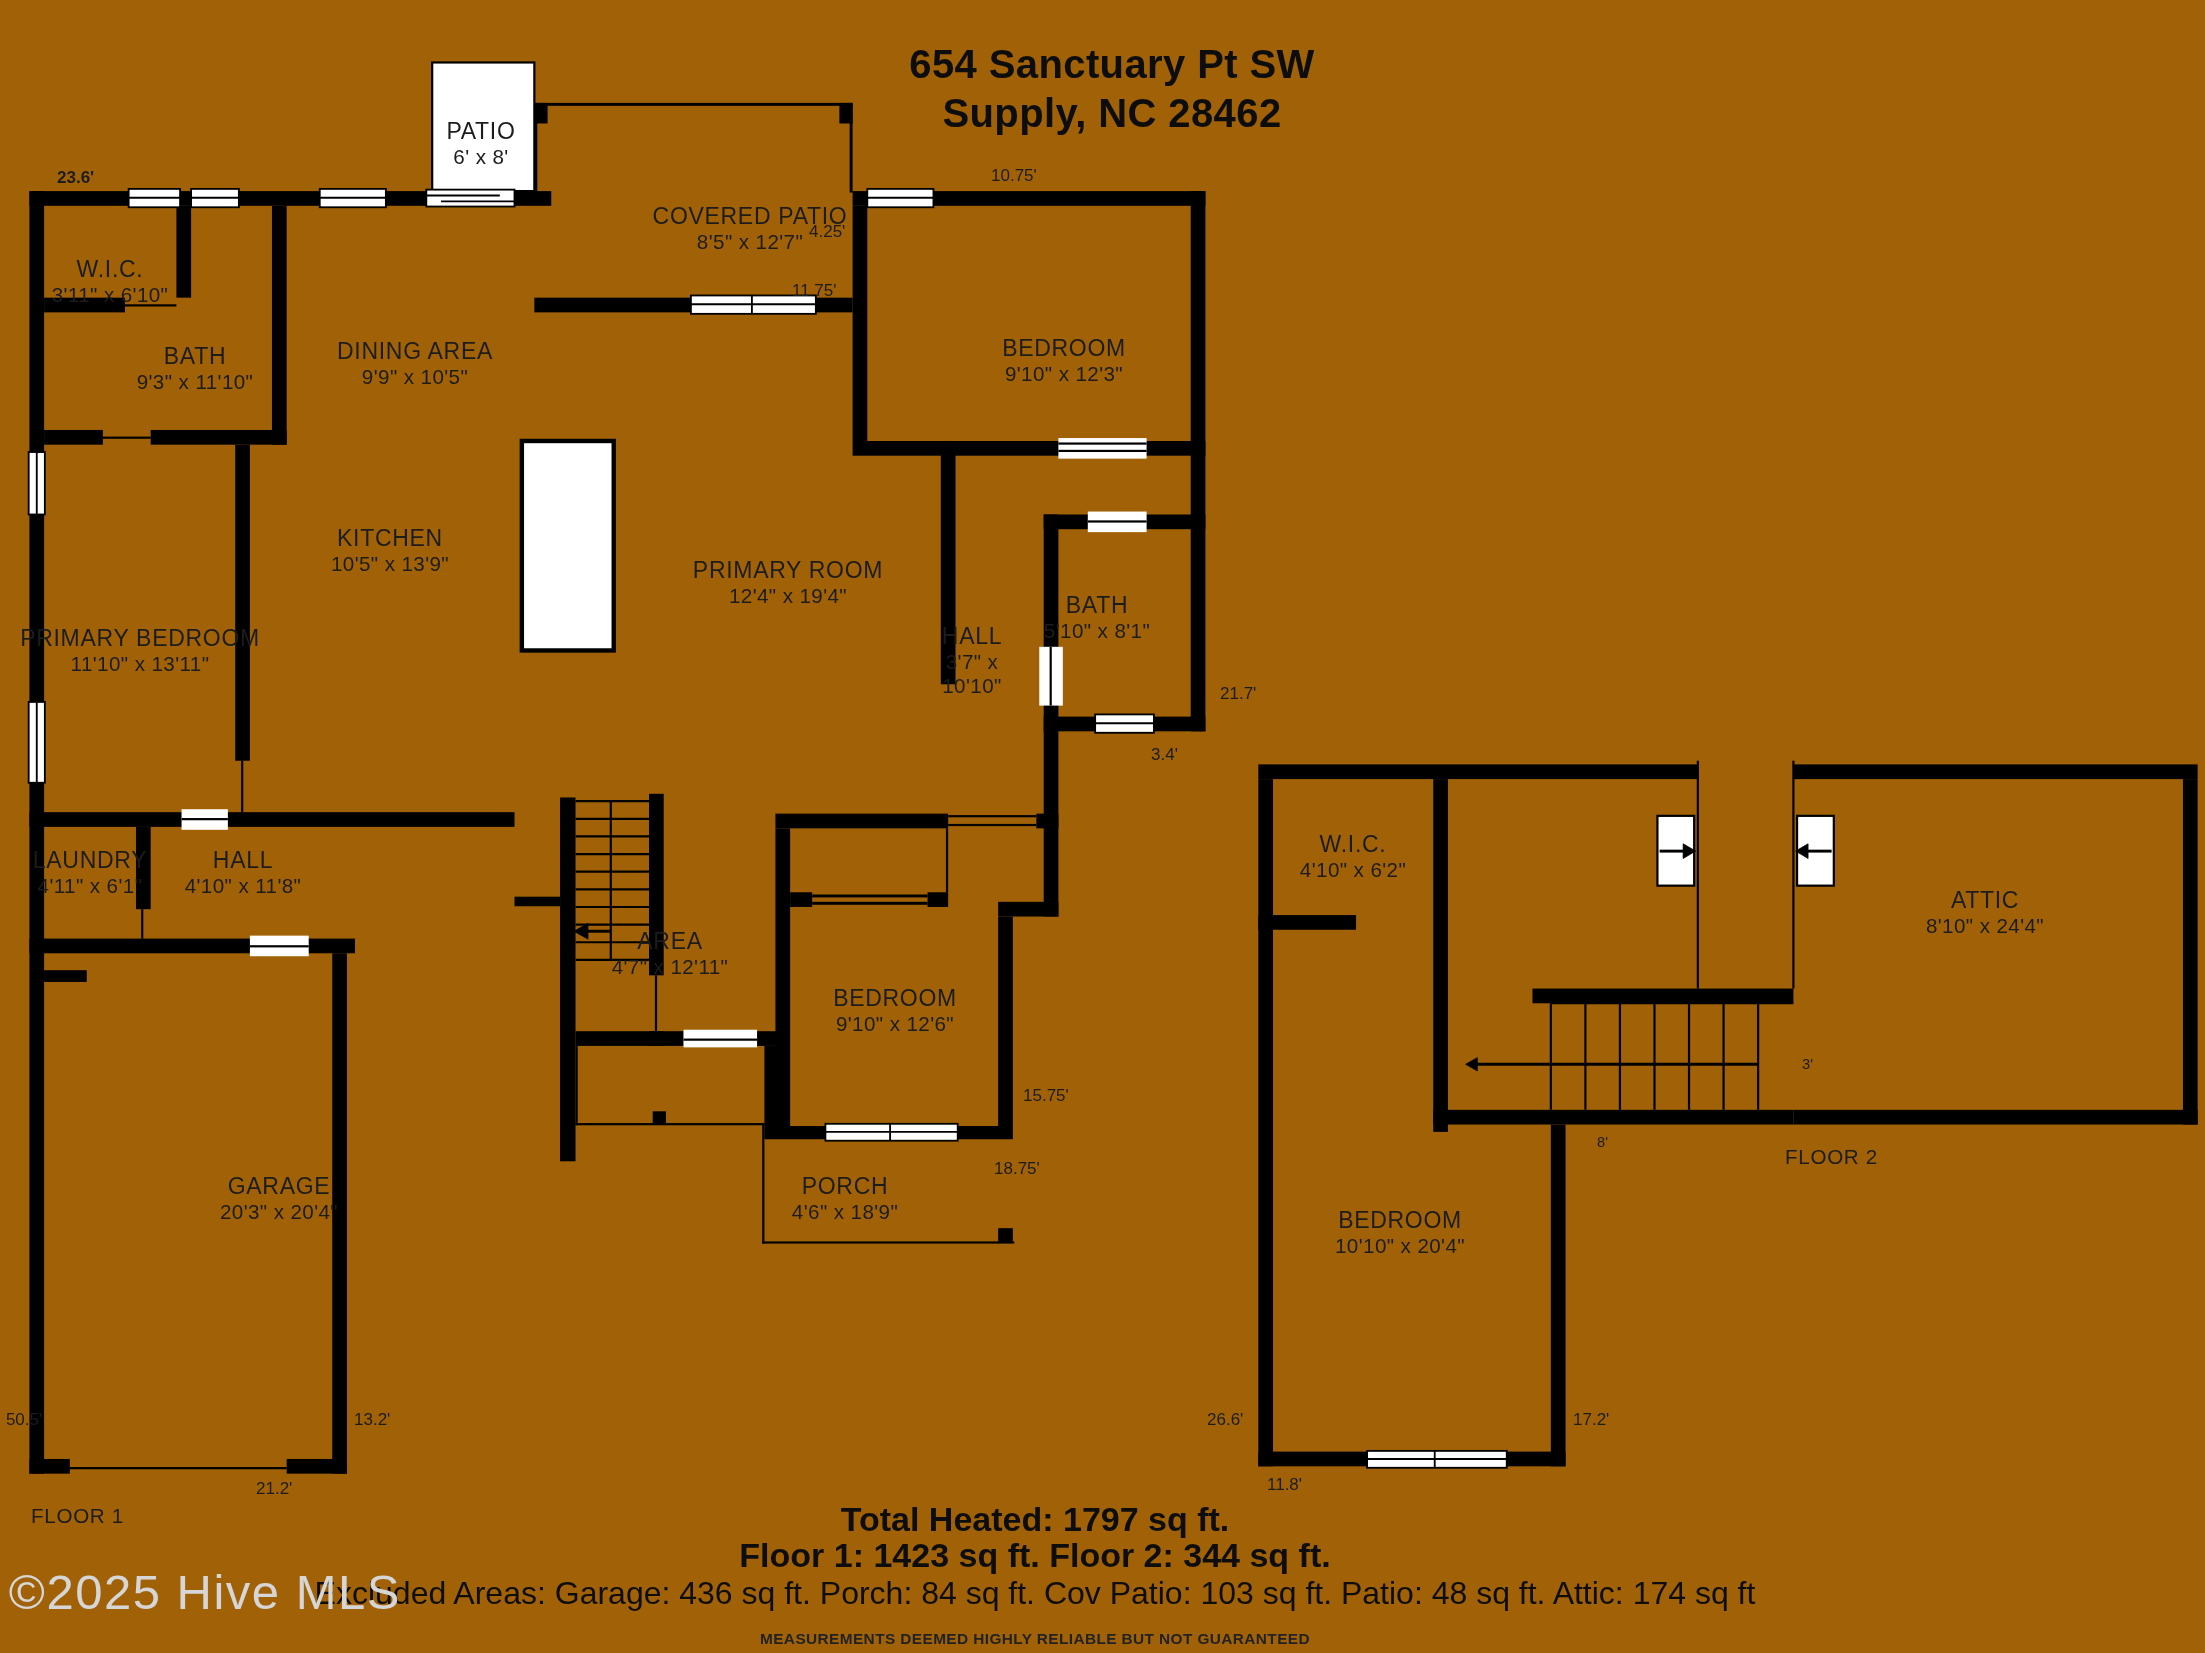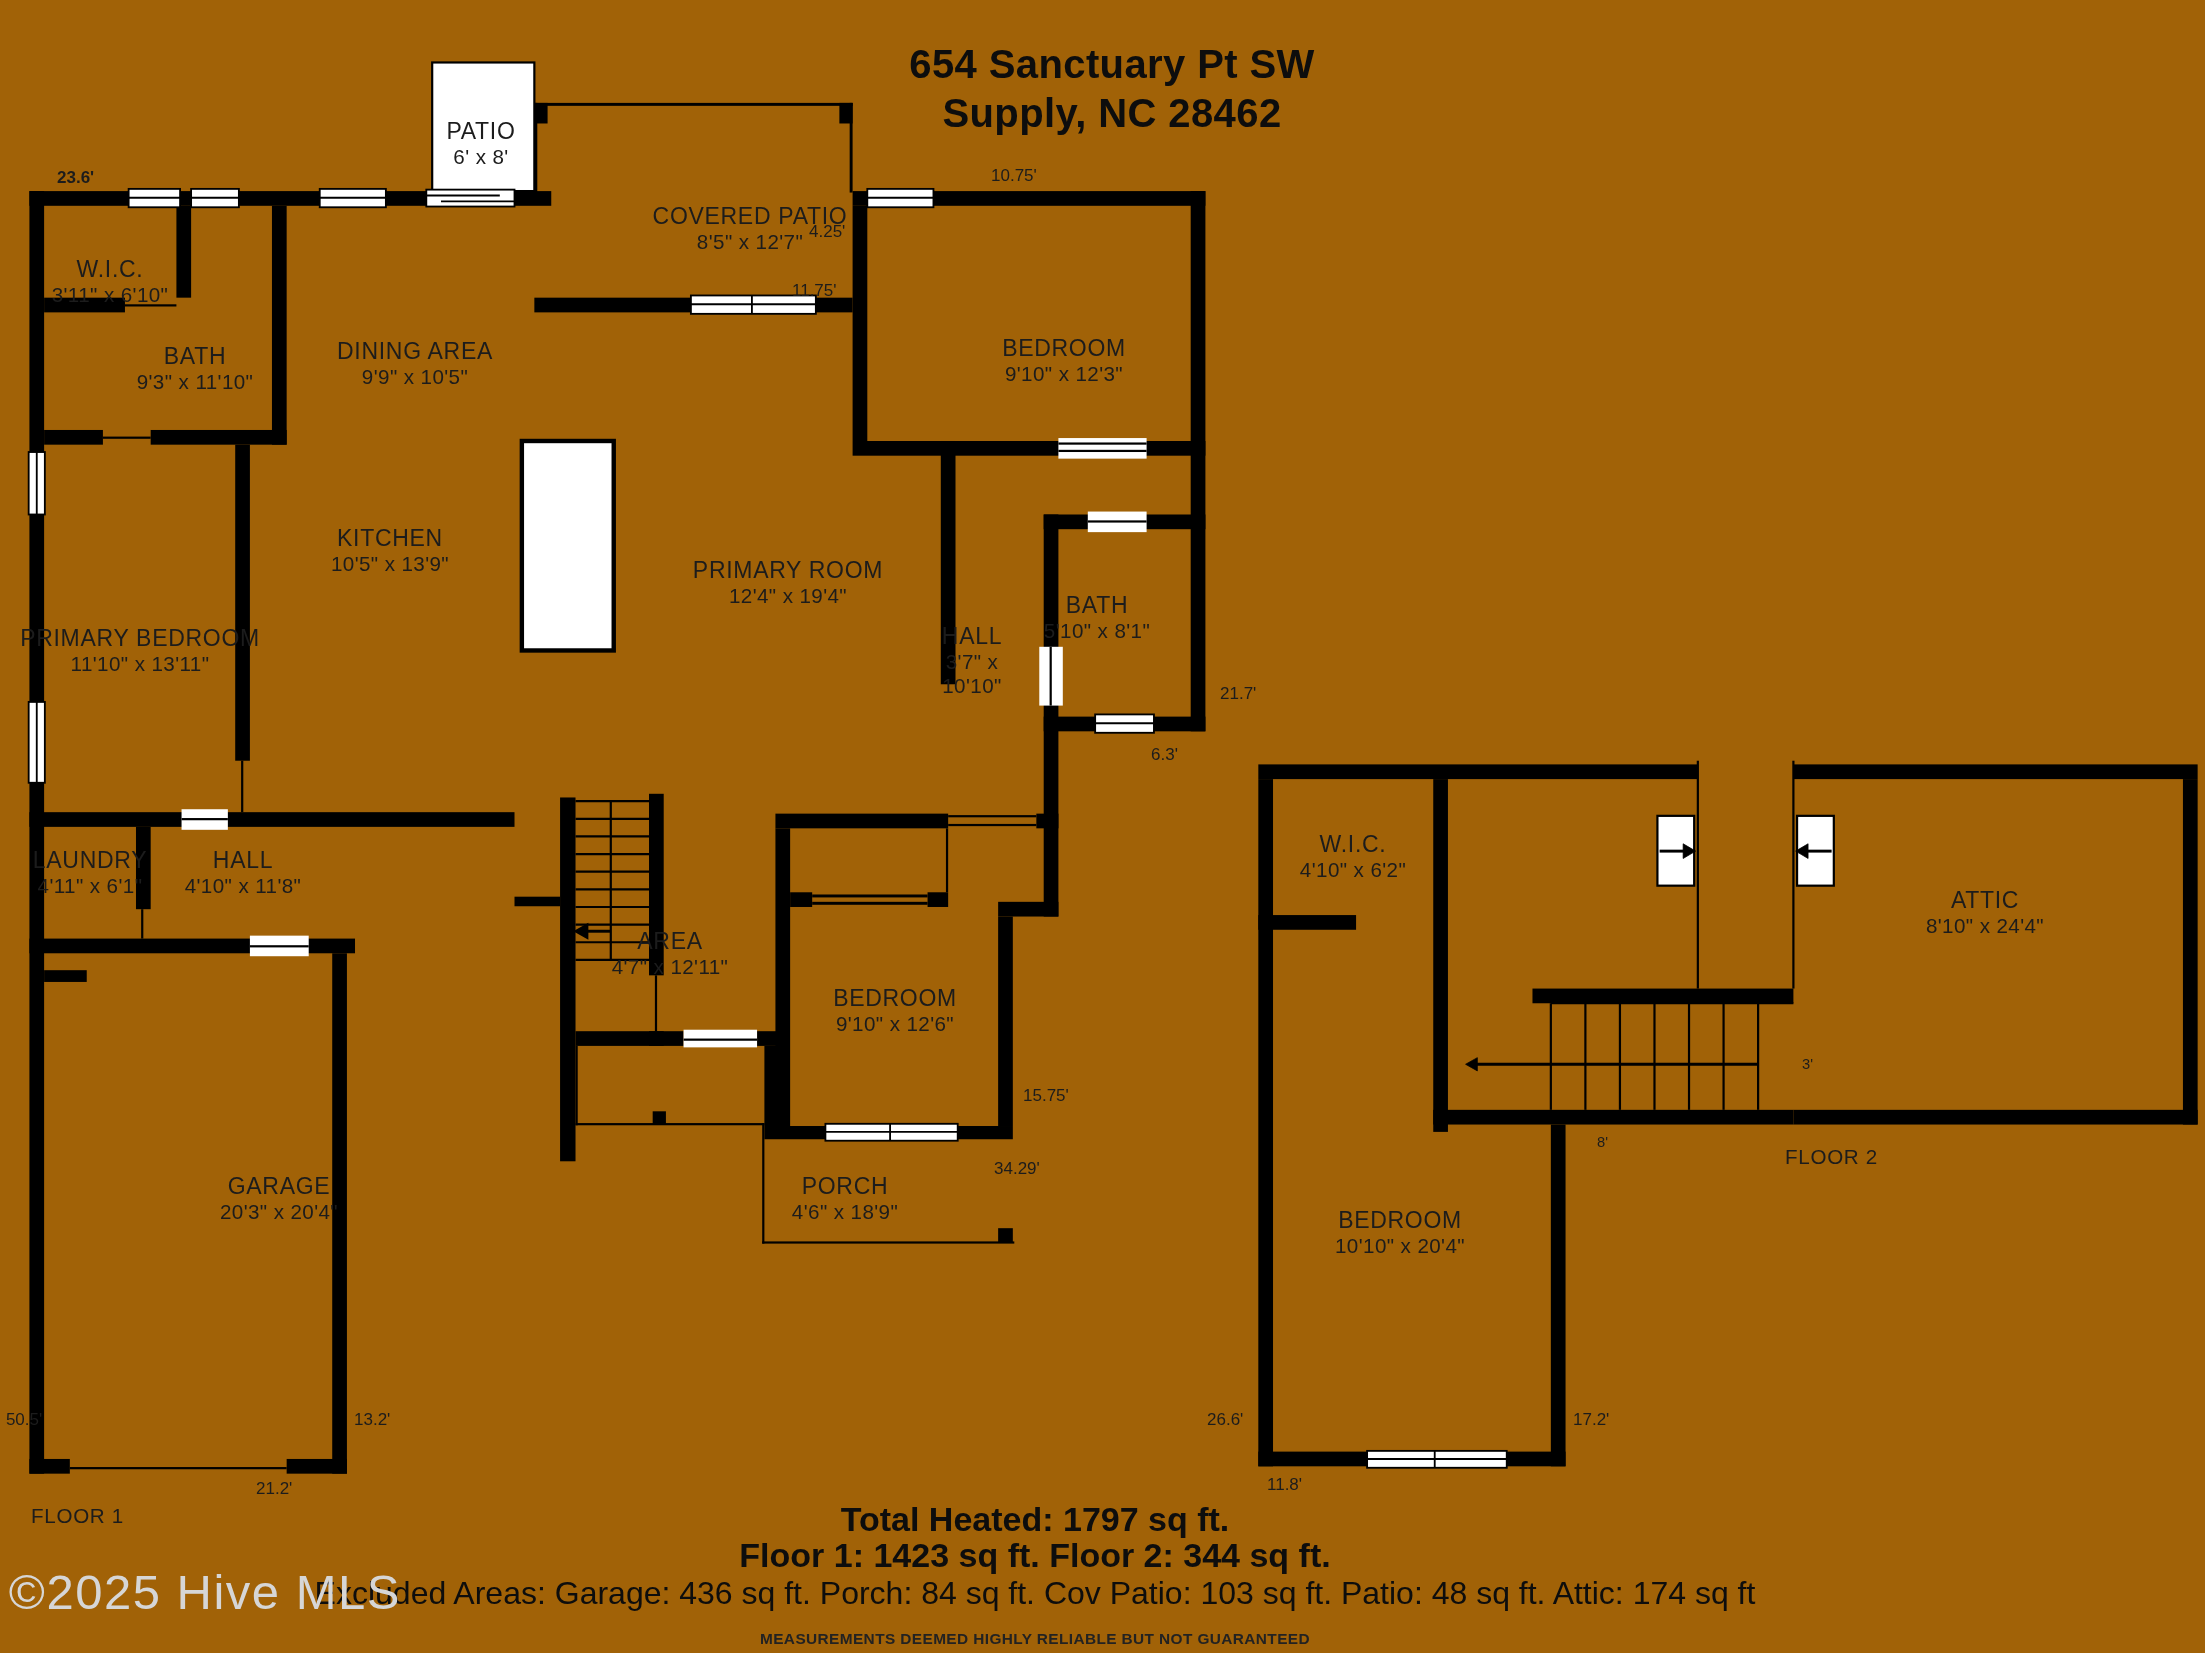--- a/index.html
+++ b/index.html
@@ -322,23 +322,23 @@
   <div class="lbl" style="left:1400px;top:1207px;">
     <div class="room-name">BEDROOM</div>
     <div class="room-dims">10'10" x 20'4"</div>
     </div>
 
   <div class="dim" style="left:57px;top:168px;font-weight:bold;">23.6'</div>
   <div class="dim" style="left:991px;top:166px;">10.75'</div>
   <div class="dim" style="left:809px;top:222px;">4.25'</div>
   <div class="dim" style="left:792px;top:281px;">11.75'</div>
   <div class="dim" style="left:1220px;top:684px;">21.7'</div>
-  <div class="dim" style="left:1151px;top:745px;">6.3'</div>
+  <div class="dim" style="left:1151px;top:745px;">3.4'</div>
   <div class="dim" style="left:1023px;top:1086px;">15.75'</div>
-  <div class="dim" style="left:994px;top:1159px;">34.29'</div>
+  <div class="dim" style="left:994px;top:1159px;">18.75'</div>
   <div class="dim" style="left:5.9px;top:1410px;">50.5'</div>
   <div class="dim" style="left:354px;top:1410px;">13.2'</div>
   <div class="dim" style="left:256px;top:1479px;">21.2'</div>
   <div class="dim" style="left:1207px;top:1410px;">26.6'</div>
   <div class="dim" style="left:1573px;top:1410px;">17.2'</div>
   <div class="dim" style="left:1267px;top:1475px;">11.8'</div>
   <div class="dim" style="left:1802px;top:1056px;font-size:14.7px;">3'</div>
   <div class="dim" style="left:1597px;top:1134px;font-size:14.7px;">8'</div>
 
   <div class="floor-tag" style="left:31px;top:1504px;">FLOOR 1</div>

